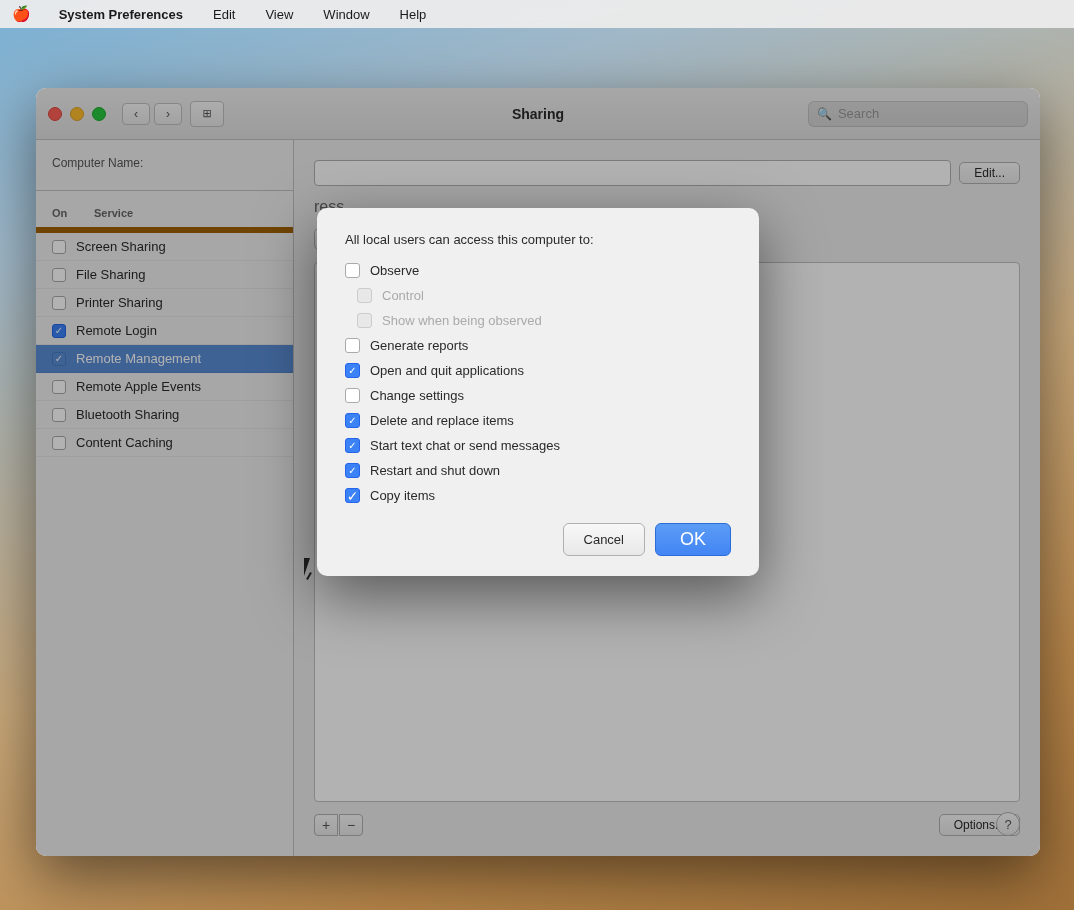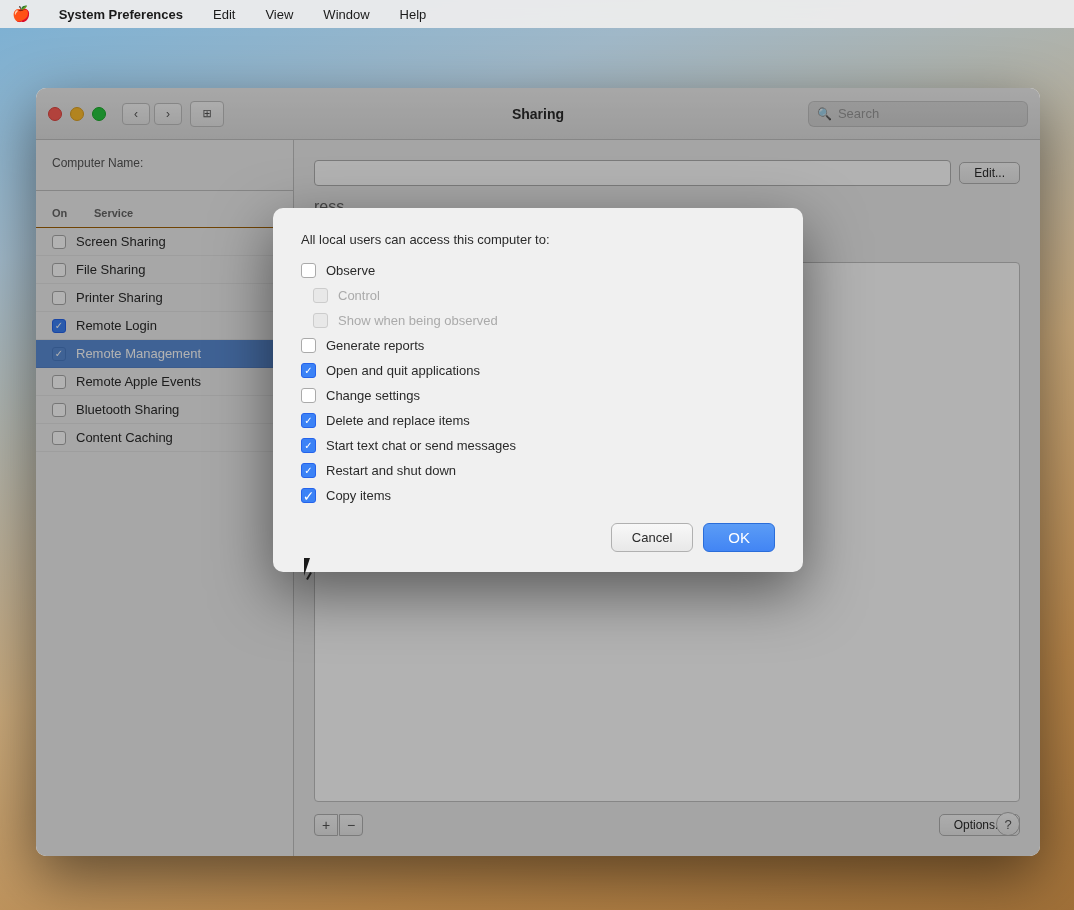--- a/index.html
+++ b/index.html
@@ -194,21 +194,21 @@
       margin-bottom: 4px;
     }
 
     
     .service-list-header {
       display: flex;
       padding: 8px 16px;
       font-size: 11px;
       color: #666;
       font-weight: 600;
-      border-bottom: 1px solid #a16207;
+      border-bottom: 6px solid #a16207;
       margin-top: 8px;
     }
 
     .service-list-header .col-on {
       width: 32px;
     }
 
     .service-list {
       flex: 1;
       overflow-y: auto;
@@ -374,21 +374,21 @@
       inset: 0;
       background: rgba(0,0,0,0.3);
       z-index: 50;
       display: flex;
       align-items: flex-start;
       justify-content: center;
       padding-top: 120px;
     }
 
     .modal {
-      width: 530px;
+      width: 442px;
       background: #f0f0f0;
       border-radius: 10px;
       box-shadow: 0 20px 60px rgba(0,0,0,0.5);
       overflow: hidden;
       padding: 24px 28px 20px;
     }
 
     .modal-title {
       font-size: 13px;
       color: #2a2a2a;
@@ -461,21 +461,21 @@
       font-size: 13px;
       background: linear-gradient(180deg, #f8f8f8 0%, #e8e8e8 100%);
       border: 1px solid #b0b0b0;
       border-radius: 6px;
       cursor: pointer;
       color: #2a2a2a;
     }
 
     .ok-btn {
       padding: 5px 24px;
-      font-size: 15px;
+      font-size: 18px;
       background: linear-gradient(180deg, #5b9cf6 0%, #4285f4 100%);
       border: 1px solid #2a6dd9;
       border-radius: 6px;
       cursor: pointer;
       color: white;
       font-weight: 500;
     }
 
     
     .cursor {

